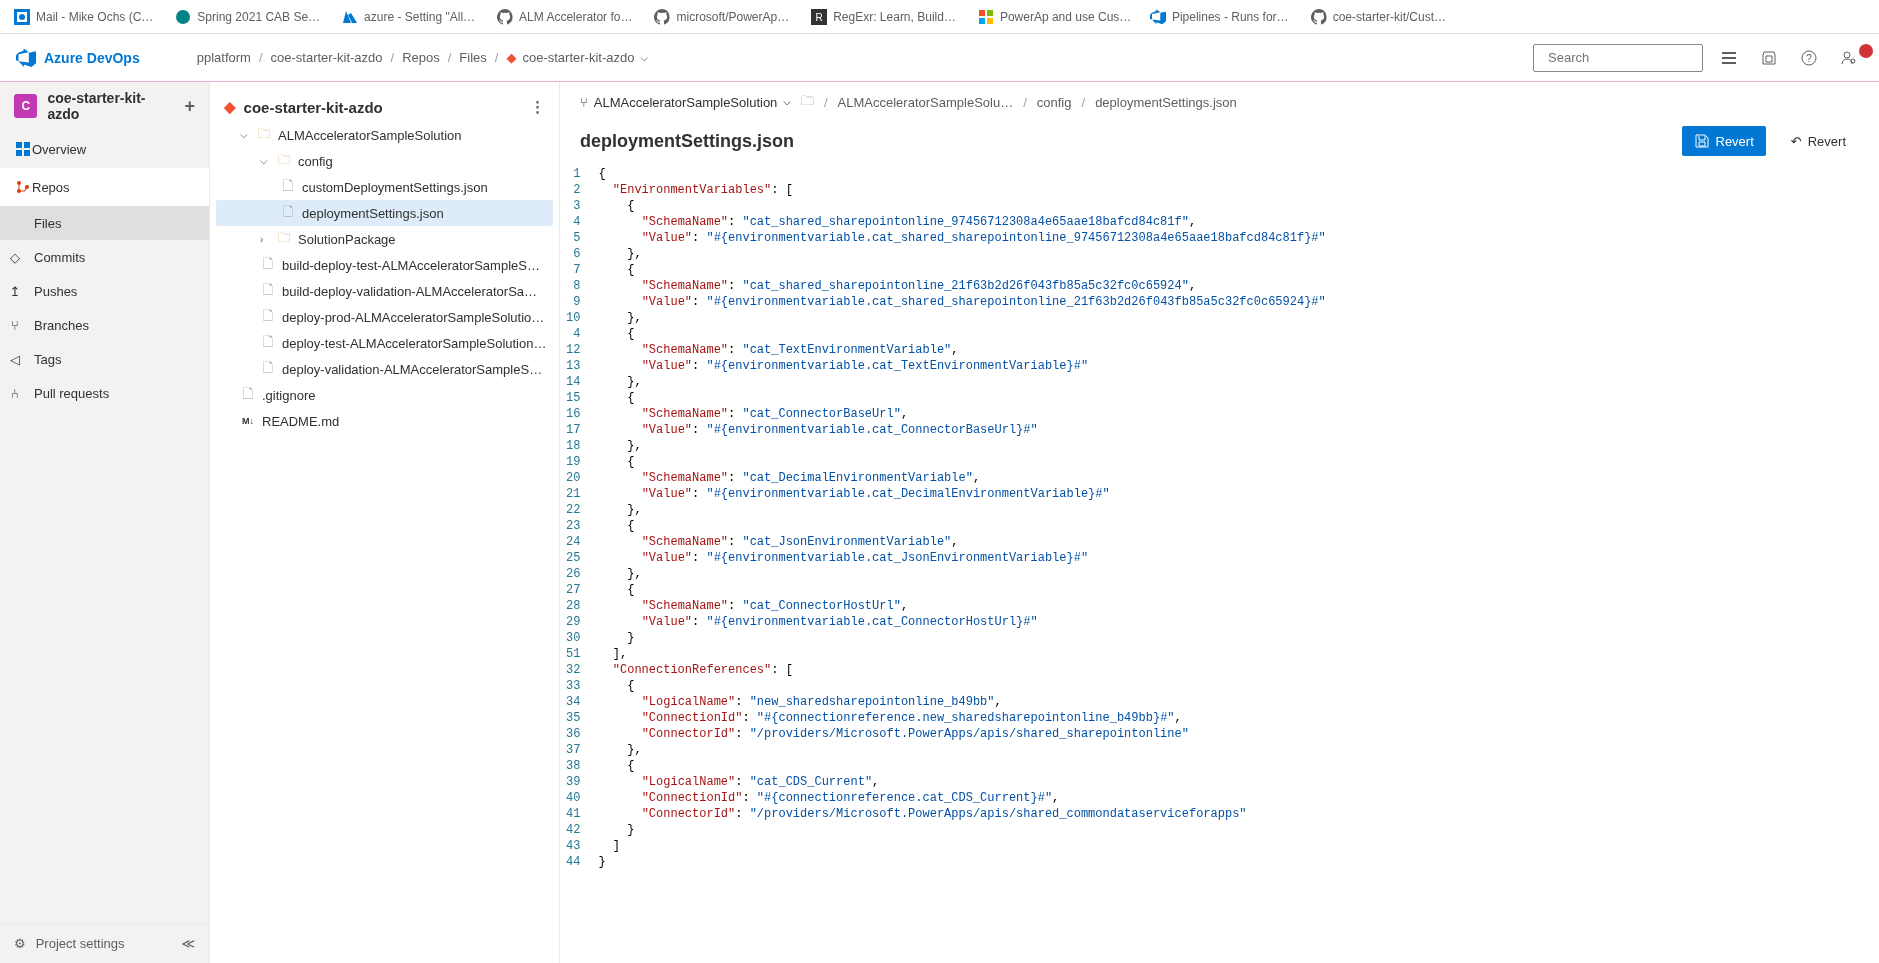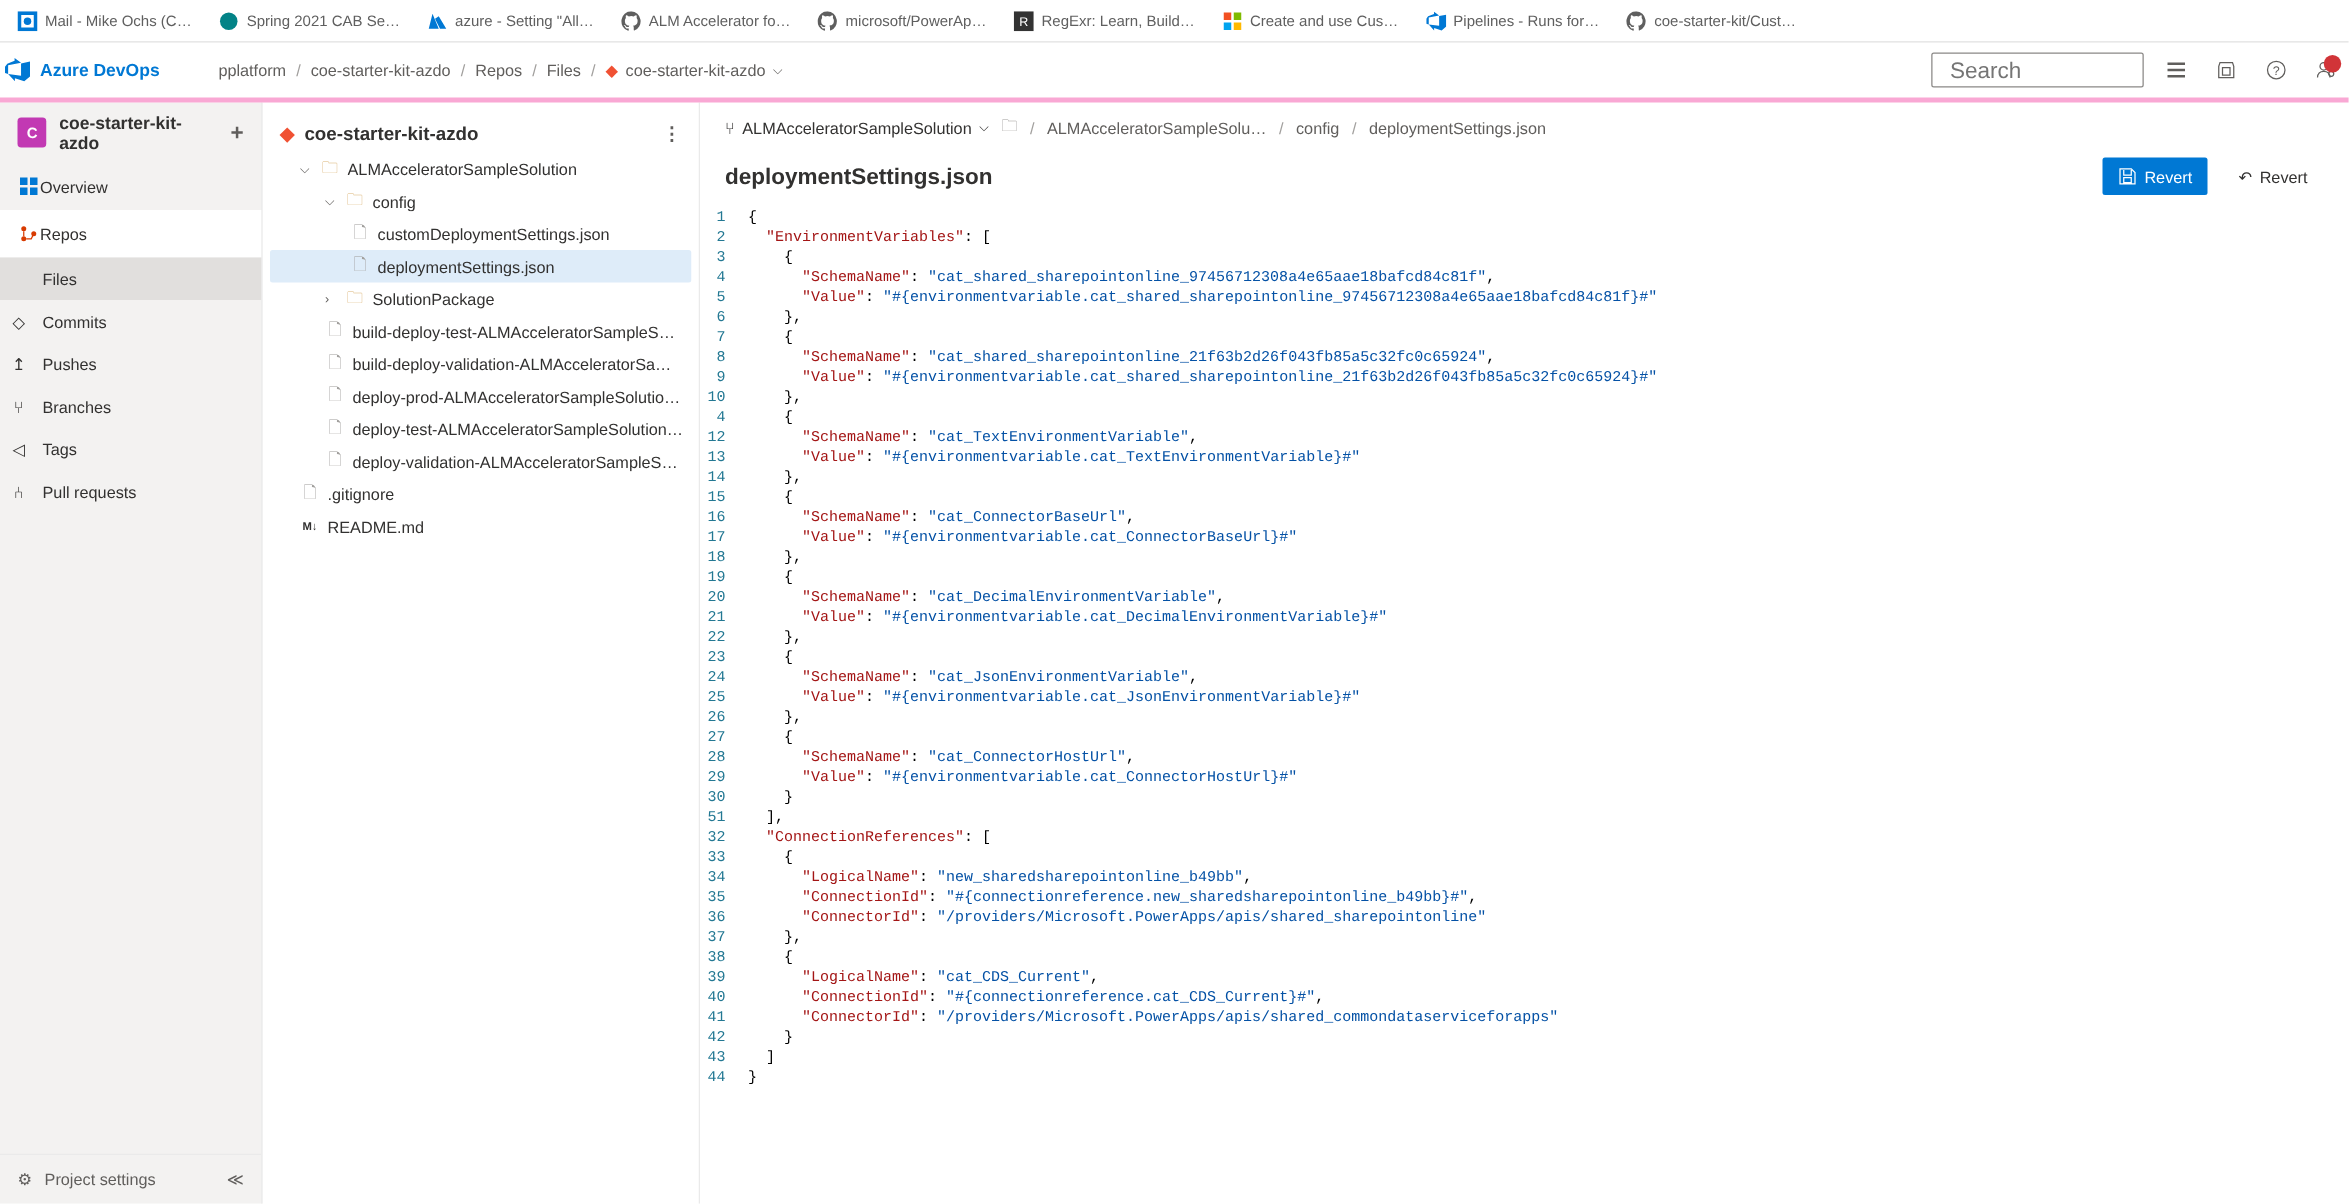--- a/index.html
+++ b/index.html
@@ -5,31 +5,31 @@
 * { box-sizing: border-box; margin: 0; padding: 0; }
 body { font-family: "Segoe UI", -apple-system, sans-serif; font-size: 13px; color: #323130; overflow: hidden; }
 
 
 .tab-bar { height: 34px; background: #fff; border-bottom: 1px solid #e1e1e1; display: flex; align-items: center; padding: 0 4px; gap: 2px; overflow: hidden; }
 .browser-tab { display: flex; align-items: center; gap: 6px; padding: 4px 10px; font-size: 12px; color: #5f5f5f; white-space: nowrap; border-radius: 4px 4px 0 0; cursor: pointer; max-width: 170px; overflow: hidden; text-overflow: ellipsis; }
 .browser-tab .favicon { width: 16px; height: 16px; flex-shrink: 0; display: inline-flex; align-items: center; justify-content: center; }
 .tab-dot { width: 14px; height: 14px; border-radius: 50%; background: #d13438; position: absolute; right: 6px; top: 10px; }
 
 
-.ado-header { height: 48px; display: flex; align-items: center; padding: 0 4px; border-bottom: 4px solid #f9a8d4; gap: 7px; position: relative; }
+.ado-header { height: 48px; display: flex; align-items: center; padding: 0 16px; border-bottom: 1px solid #f9a8d4; gap: 17px; position: relative; }
 .ado-logo { display: flex; align-items: center; gap: 8px; color: #0078d4; font-weight: 600; font-size: 14px; margin-right: 40px; }
 .ado-logo svg { width: 20px; height: 20px; }
 .breadcrumb { display: flex; align-items: center; gap: 8px; color: #605e5c; font-size: 13px; }
 .breadcrumb a { color: #605e5c; text-decoration: none; }
 .breadcrumb .sep { color: #a19f9d; }
 .breadcrumb .current { display: flex; align-items: center; gap: 6px; }
 .breadcrumb .git-icon { color: #f05133; }
 .header-right { margin-left: auto; display: flex; align-items: center; gap: 12px; }
 .search-box { width: 170px; height: 28px; border: 1px solid #8a8886; border-radius: 2px; display: flex; align-items: center; padding: 0 8px; gap: 6px; color: #605e5c; }
-.search-box input { border: none; outline: none; flex: 1; font-size: 18px; background: transparent; }
+.search-box input { border: none; outline: none; flex: 1; font-size: 13px; background: transparent; }
 .header-icon { width: 28px; height: 28px; display: flex; align-items: center; justify-content: center; color: #605e5c; cursor: pointer; }
 
 
 .layout { display: flex; height: calc(100vh - 82px); }
 
 
 .left-nav { width: 210px; background: #f3f2f1; border-right: 1px solid #eaeaea; display: flex; flex-direction: column; }
 .project-header { height: 48px; display: flex; align-items: center; padding: 0 14px; gap: 10px; font-weight: 600; font-size: 14px; }
 .project-badge { width: 24px; height: 24px; background: #c239b3; color: white; display: flex; align-items: center; justify-content: center; border-radius: 3px; font-size: 12px; font-weight: 600; }
 .proj-plus { margin-left: auto; color: #605e5c; font-size: 18px; cursor: pointer; }
@@ -144,21 +144,21 @@
     </div>
     <div class="browser-tab">
       <span class="favicon">
         <svg viewBox="0 0 16 16">
           <rect x="1" y="1" width="6" height="6" fill="#f25022"></rect>
           <rect x="9" y="1" width="6" height="6" fill="#7fba00"></rect>
           <rect x="1" y="9" width="6" height="6" fill="#00a4ef"></rect>
           <rect x="9" y="9" width="6" height="6" fill="#ffb900"></rect>
         </svg>
       </span>
-      <span>Create and use Cus…</span>
+      <span>PowerAp and use Cus…</span>
     </div>
     <div class="browser-tab">
       <span class="favicon">
         <svg viewBox="0 0 16 16">
           <path d="M0 6l1.5-2 4.7-1.9V.3l4.1 3L2 5v5.6L0 9.9zm16-3.3v9.5l-3.7 3.1-6-2v2L2 10.6l8.3 1V3.8z" fill="#0078d4"></path>
         </svg>
       </span>
       <span>Pipelines - Runs for…</span>
     </div>
     <div class="browser-tab">

